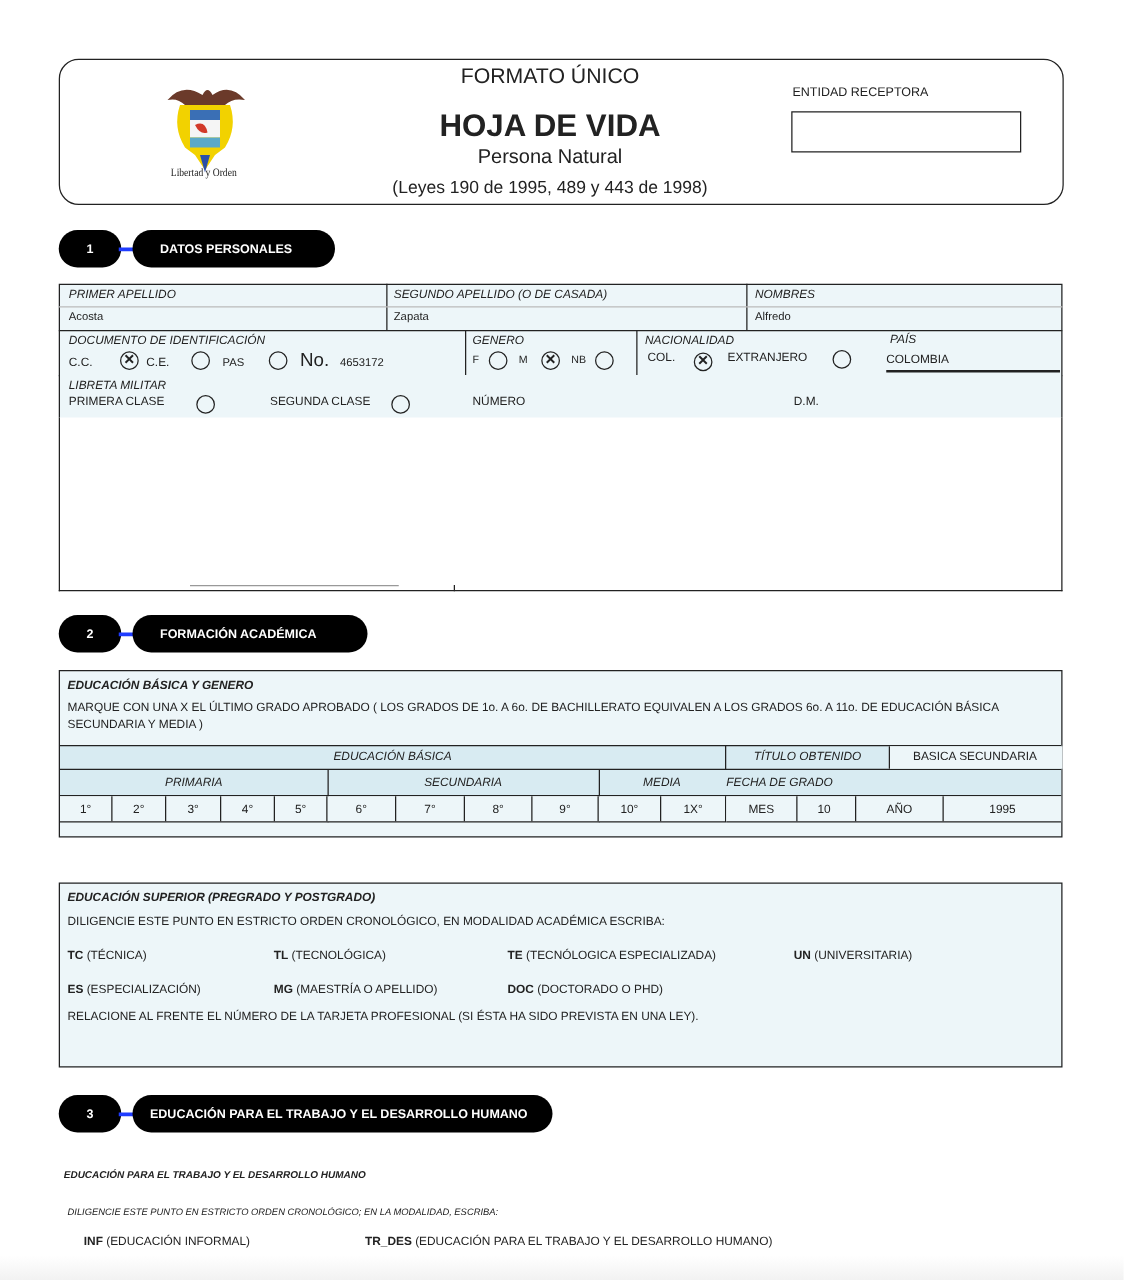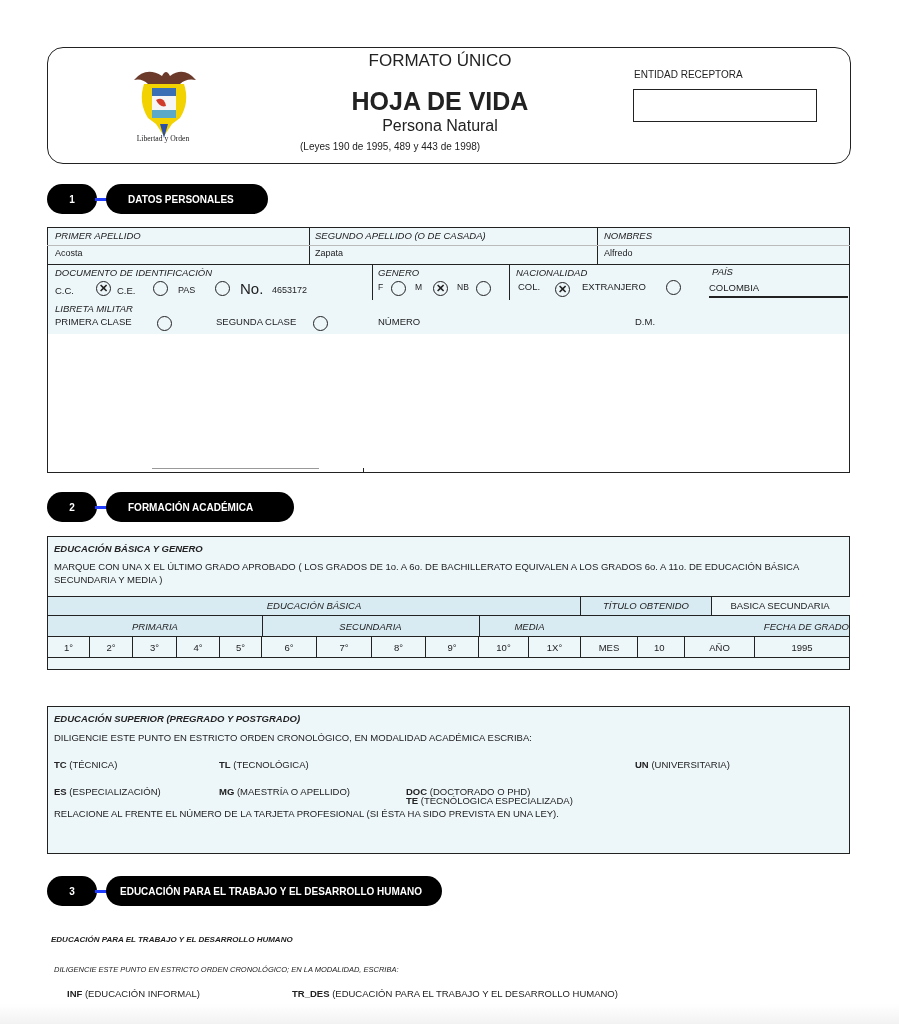--- a/index.html
+++ b/index.html
@@ -4,21 +4,21 @@
 <style>
   html, body { margin:0; padding:0; }
   body { width:899px; height:1024px; background:#ffffff; position:relative; overflow:hidden;
          font-family:"Liberation Sans", sans-serif; color:#222; }
   .abs { position:absolute; }
   
   .header-box { left:47px; top:47px; width:802px; height:115px; border:1.5px solid #222; border-radius:16px; }
   .title-top { left:300px; top:51px; width:280px; text-align:center; font-size:17px; }
   .title-main { left:300px; top:87px; width:280px; text-align:center; font-size:25px; font-weight:bold; }
   .title-sub { left:300px; top:117px; width:280px; text-align:center; font-size:16px; }
-  .title-law { left:300px; top:141px; width:280px; text-align:left; font-size:10px; }
+  .title-law { left:300px; top:141px; width:280px; text-align:center; font-size:14px; }
   .entidad-label { left:634px; top:69px; font-size:10px; }
   .entidad-box { left:633px; top:89px; width:182px; height:31px; border:1.5px solid #222; background:#fff; }
   .logo { left:126px; top:62px; width:76px; height:84px; }
   .logo-caption { left:118px; top:133px; width:90px; text-align:center; font-size:9px; font-family:"Liberation Serif", serif; transform:scaleX(0.85); }
 
   
   .pill-num { background:#000; color:#fff; border-radius:16px; height:30px; font-weight:bold; font-size:10px;
               display:flex; align-items:center; justify-content:center; }
   .pill-link { background:#1f3cff; height:3px; }
   .pill-title { background:#000; color:#fff; border-radius:16px; height:30px; font-weight:bold; font-size:10px;
@@ -133,21 +133,21 @@
 <div class="abs lbl-i" style="left:581px;top:600px;width:130px;text-align:center;">TÍTULO OBTENIDO</div>
 <div class="abs cellbg" style="left:711px;top:597px;width:138px;height:18px;border-left:1px solid #222;"></div>
 <div class="abs txt" style="left:711px;top:600px;width:138px;text-align:center;">BASICA SECUNDARIA</div>
 
 <div class="abs hdrbg" style="left:48px;top:616px;width:801px;height:21px;border-bottom:1px solid #222;box-sizing:border-box;"></div>
 <div class="abs" style="left:262px;top:616px;width:1px;height:42px;background:#222;"></div>
 <div class="abs" style="left:479px;top:616px;width:1px;height:42px;background:#222;"></div>
 <div class="abs lbl-i" style="left:48px;top:621px;width:214px;text-align:center;">PRIMARIA</div>
 <div class="abs lbl-i" style="left:262px;top:621px;width:217px;text-align:center;">SECUNDARIA</div>
 <div class="abs lbl-i" style="left:479px;top:621px;width:101px;text-align:center;">MEDIA</div>
-<div class="abs lbl-i" style="left:581px;top:621px;width:268px;text-align:right;">FECHA DE GRADO</div>
+<div class="abs lbl-i" style="left:581px;top:621px;width:268px;text-align:left;">FECHA DE GRADO</div>
 
 <div class="grid cellbg" style="left:48px;top:637px;width:532px;height:21px;border-bottom:1px solid #222;box-sizing:border-box;">
   <div class="gcell" style="width:42px;">1°</div>
   <div class="gcell" style="width:43px;">2°</div>
   <div class="gcell" style="width:44px;">3°</div>
   <div class="gcell" style="width:43px;">4°</div>
   <div class="gcell" style="width:42px;">5°</div>
   <div class="gcell" style="width:55px;">6°</div>
   <div class="gcell" style="width:55px;">7°</div>
   <div class="gcell" style="width:54px;">8°</div>
@@ -161,21 +161,21 @@
   <div class="gcell" style="width:70px;">AÑO</div>
   <div class="gcell" style="width:94px;">1995</div>
 </div>
 
 <div class="abs bord cellbg" style="left:47px;top:706px;width:803px;height:148px;border-width:1.5px;"></div>
 <div class="abs lbl-i bold" style="left:54px;top:713px;">EDUCACIÓN SUPERIOR (PREGRADO Y POSTGRADO)</div>
 <div class="abs txt" style="left:54px;top:732px;">DILIGENCIE ESTE PUNTO EN ESTRICTO ORDEN CRONOLÓGICO, EN MODALIDAD ACADÉMICA ESCRIBA:</div>
 
 <div class="abs txt" style="left:54px;top:759px;"><b>TC</b> <span>(TÉCNICA)</span></div>
 <div class="abs txt" style="left:219px;top:759px;"><b>TL</b> <span>(TECNOLÓGICA)</span></div>
-<div class="abs txt" style="left:406px;top:759px;margin-top:36px;"><b>TE</b> <span>(TECNÓLOGICA ESPECIALIZADA)</span></div>
+<div class="abs txt" style="left:406px;top:759px;"><b>TE</b> <span>(TECNÓLOGICA ESPECIALIZADA)</span></div>
 <div class="abs txt" style="left:599px;top:759px;margin-left:36px;"><b>UN</b> <span>(UNIVERSITARIA)</span></div>
 <div class="abs txt" style="left:54px;top:786px;"><b>ES</b> <span>(ESPECIALIZACIÓN)</span></div>
 <div class="abs txt" style="left:219px;top:786px;"><b>MG</b> <span>(MAESTRÍA O APELLIDO)</span></div>
 <div class="abs txt" style="left:406px;top:786px;"><b>DOC</b> <span>(DOCTORADO O PHD)</span></div>
 <div class="abs txt" style="left:54px;top:808px;">RELACIONE AL FRENTE EL NÚMERO DE LA TARJETA PROFESIONAL (SI ÉSTA HA SIDO PREVISTA EN UNA LEY).</div>
 
 <div class="abs pill-num" style="left:47px;top:876px;width:50px;">3</div>
 <div class="abs pill-link" style="left:95px;top:890px;width:14px;"></div>
 <div class="abs pill-title" style="left:106px;top:876px;width:336px;padding-left:14px;">EDUCACIÓN PARA EL TRABAJO Y EL DESARROLLO HUMANO</div>
 

